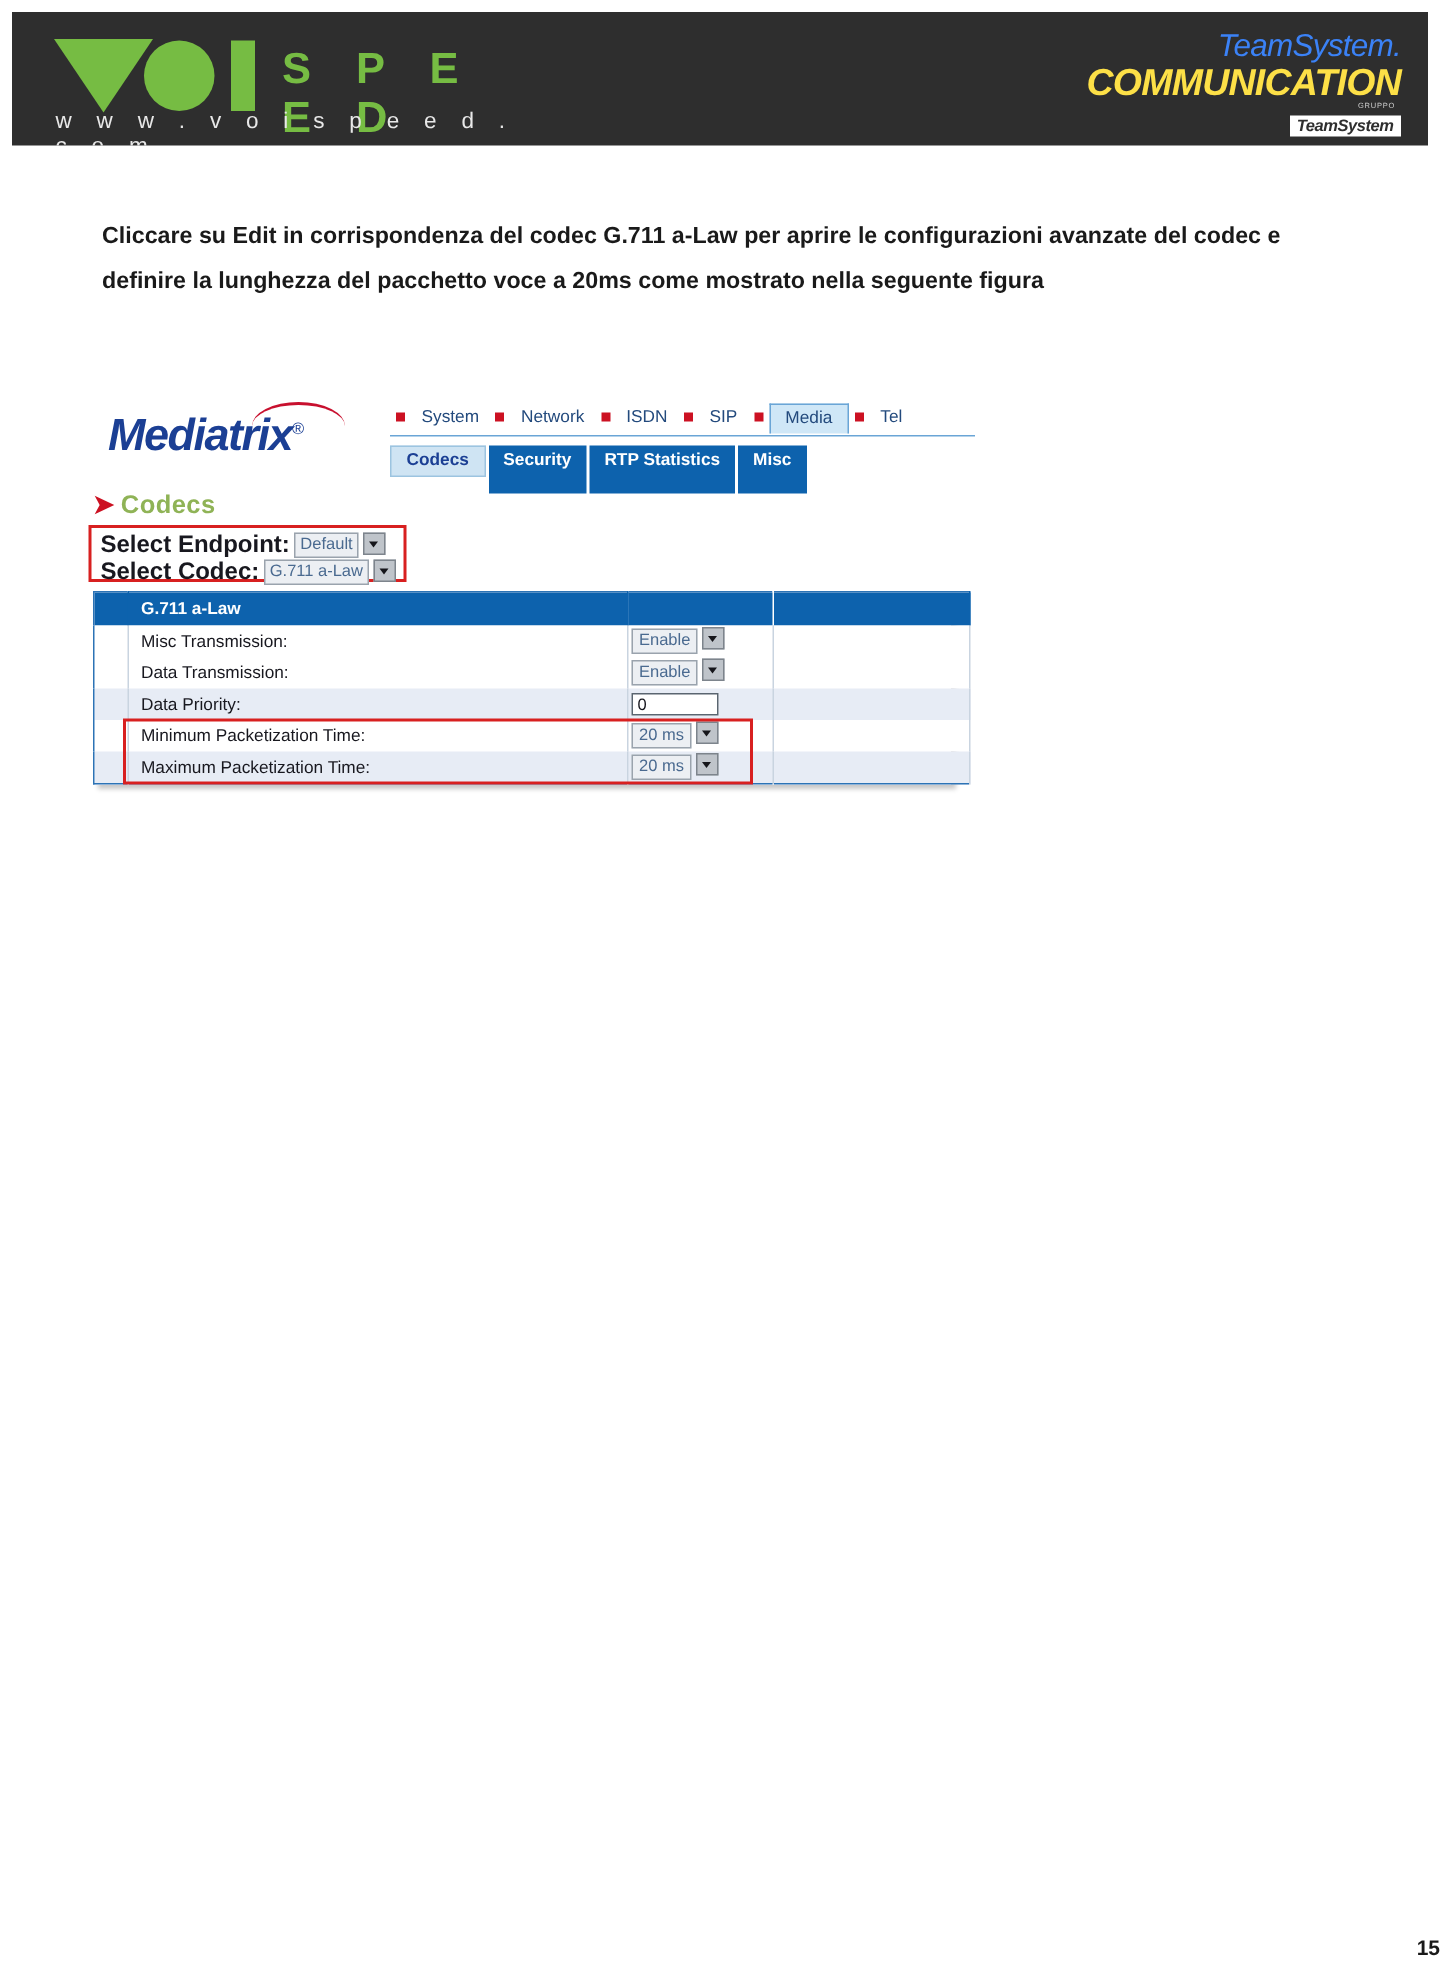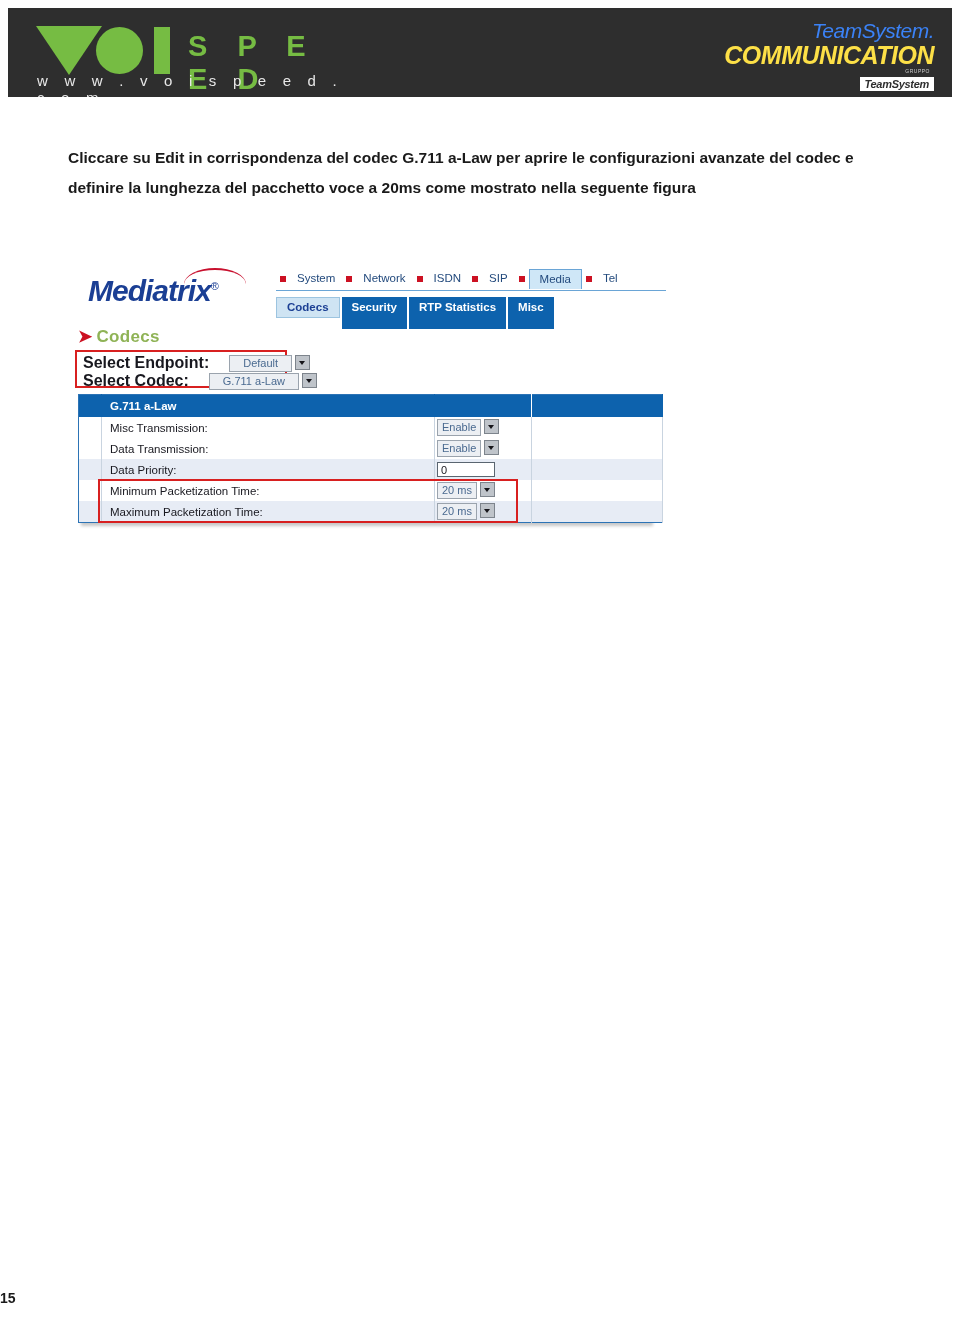--- a/index.html
+++ b/index.html
@@ -131,21 +131,21 @@
     font-size: 15.5px;
     font-weight: bold;
     color: #1a1a1a;
     line-height: 30px;
     font-family: "Liberation Sans", sans-serif;
   }
 
   
   .shot {
     position: absolute;
-    left: 76px;
+    left: 60px;
     top: 258px;
     width: 600px;
     height: 300px;
     font-family: "Liberation Sans", sans-serif;
   }
 
   .mtx-logo {
     position: absolute;
     left: 12px;
     top: 16px;
@@ -274,23 +274,23 @@
     display: inline-block;
   }
   .ddl {
     display: inline-block;
     height: 15px;
     line-height: 15px;
     background: #eceff3;
     border: 1px solid #9aa3ad;
     font-size: 11px;
     color: #4a6a90;
-    padding: 0 13px;
+    padding: 0 3px;
     vertical-align: middle;
-    margin-left: 20px;
+    margin-left: 3px;
     white-space: nowrap;
   }
   .ddl-btn {
     display: inline-block;
     width: 13px;
     height: 13px;
     background: #bfc4ca;
     border: 1px solid #7d848c;
     vertical-align: middle;
     margin-left: 3px;
@@ -384,21 +384,21 @@
     box-sizing: border-box;
     pointer-events: none;
   }
 
   
   .page-no {
     position: absolute;
     left: 0;
     top: 1290px;
     width: 960px;
-    text-align: left;
+    text-align: right;
     font-size: 14px;
     font-weight: bold;
     color: #1a1a1a;
   }
 </style>
 </head>
 <body>
 
 <div class="banner">
 

